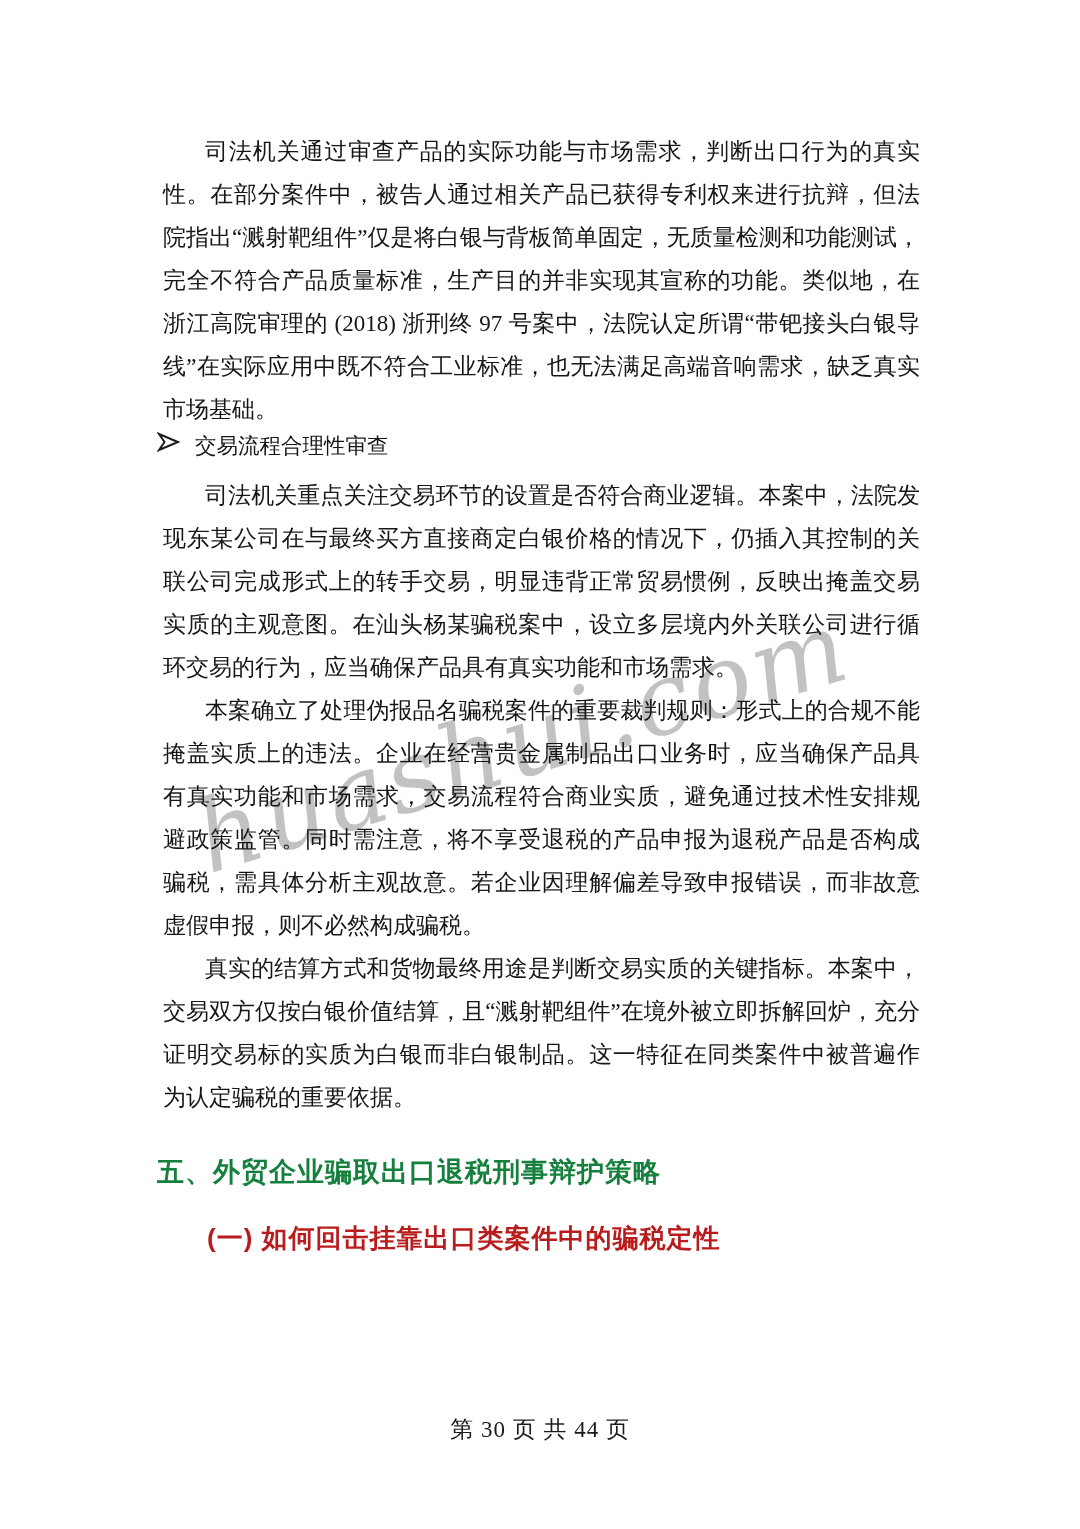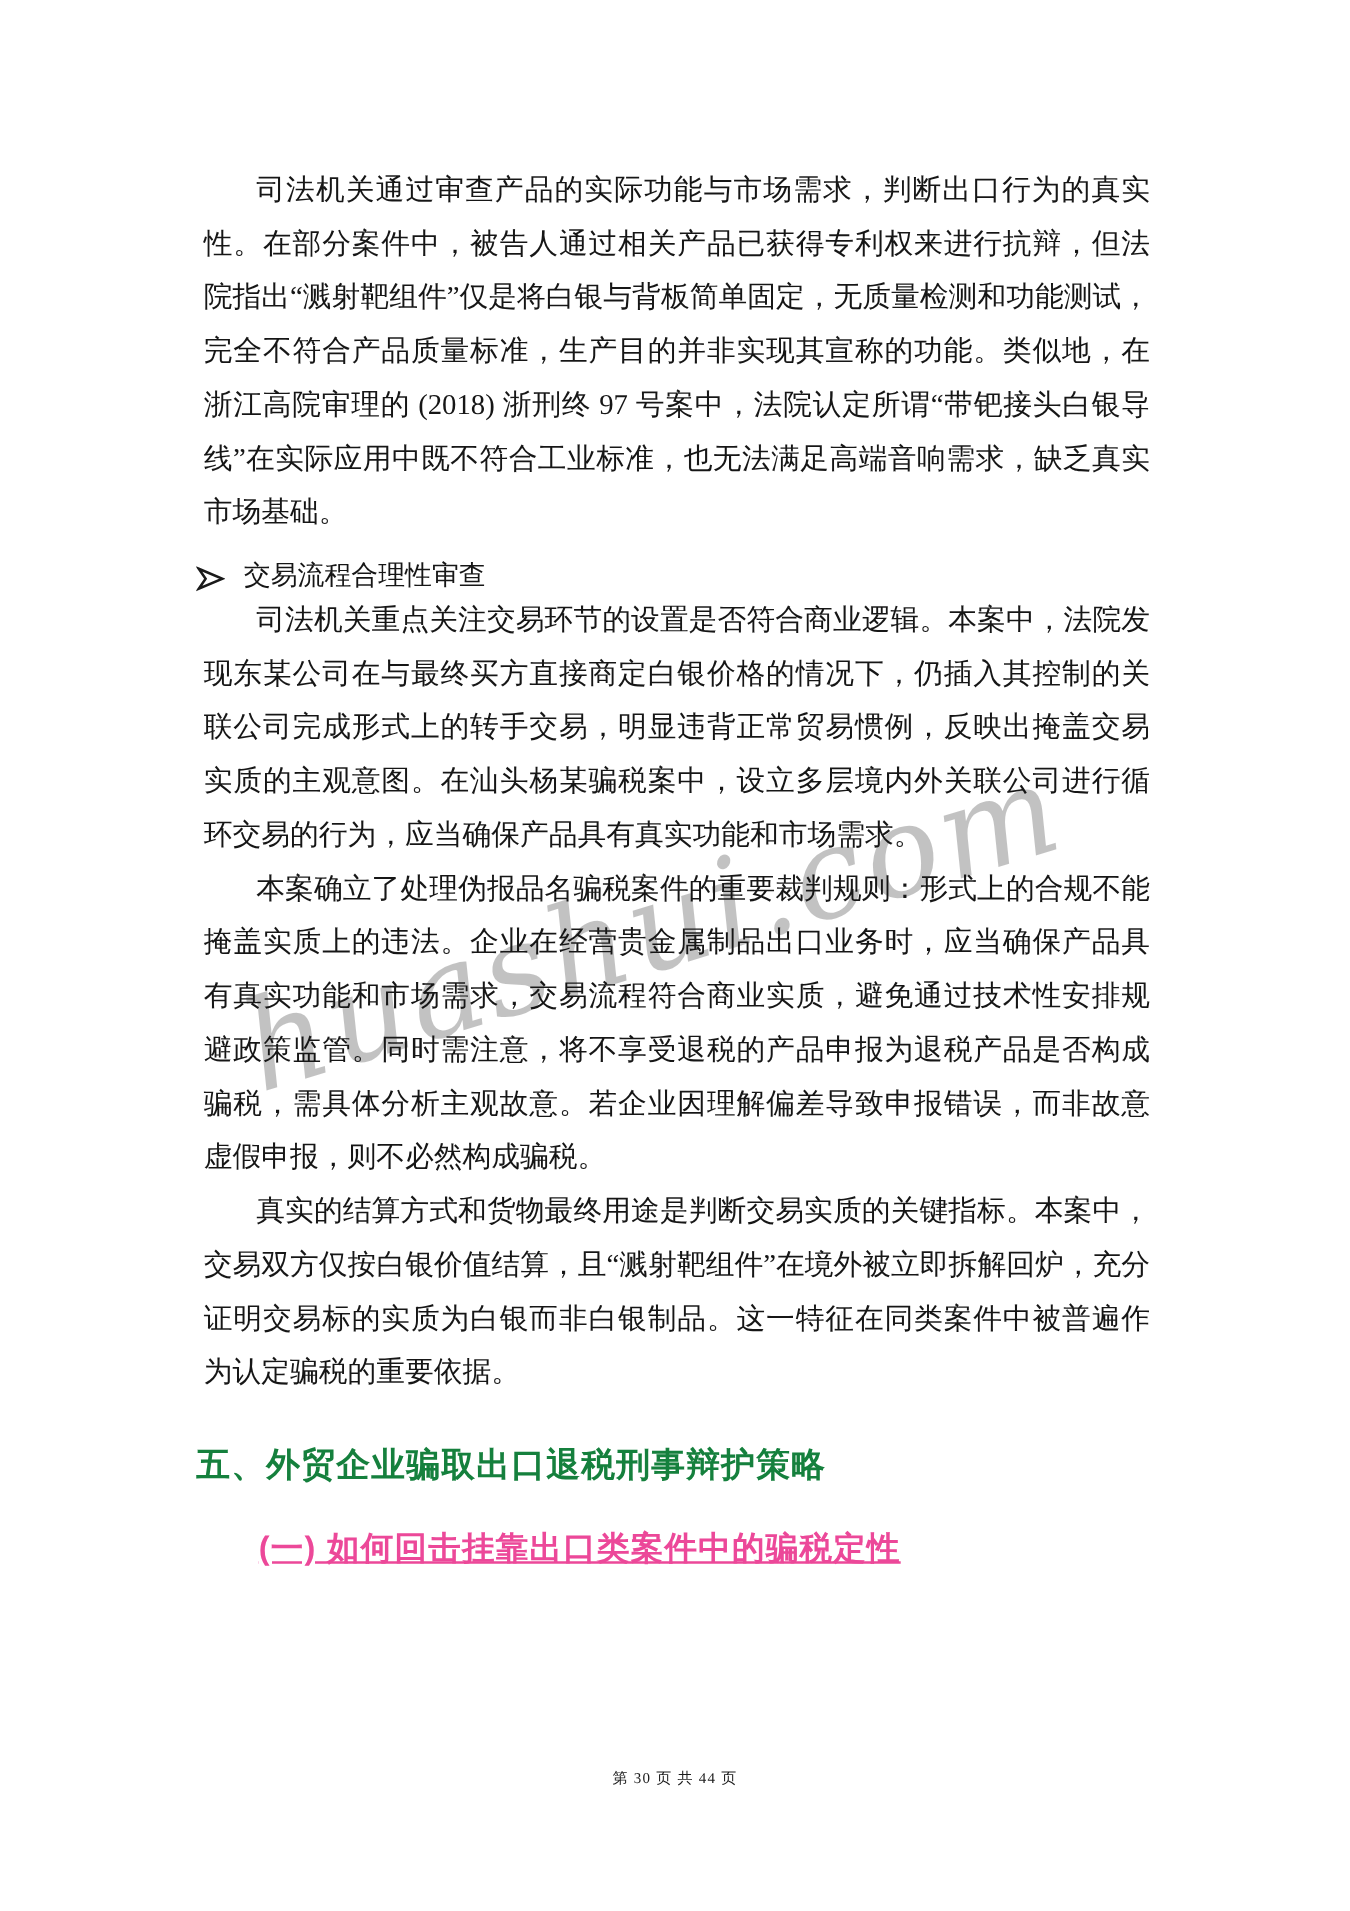--- a/index.html
+++ b/index.html
@@ -36,21 +36,21 @@
   .content p {
     margin: 0;
     font-size: 23px;
     line-height: 43px;
     text-align: justify;
     text-justify: inter-character;
     text-indent: 42px;
   }
   .bullet-row {
     display: flex;
-    align-items: flex-end;
+    align-items: flex-start;
     height: 43px;
     margin-left: -6px;
   }
   .bullet-glyph {
     display: inline-flex;
     width: 24px;
     margin-right: 14px;
     flex: 0 0 auto;
   }
   .bullet-label {
@@ -66,30 +66,29 @@
     margin: 33px 0 26px -6px;
     color: #15803d;
   }
   .heading-2 {
     font-family: "Liberation Sans", "DejaVu Sans", sans-serif;
     font-weight: bold;
     font-size: 26px;
     line-height: 40px;
     letter-spacing: 1px;
     margin: 0 0 27px 44px;
-    color: #ec4899;
-    text-decoration: underline;
+    color: #b91c1c;
   }
   .footer {
     position: absolute;
     left: 0;
     right: 0;
     top: 1414px;
     text-align: center;
-    font-size: 12px;
+    font-size: 23px;
     letter-spacing: 1px;
     color: #1a1a1a;
     z-index: 1;
   }
 </style>
 </head>
 <body>
 
 <div class="page">
 

